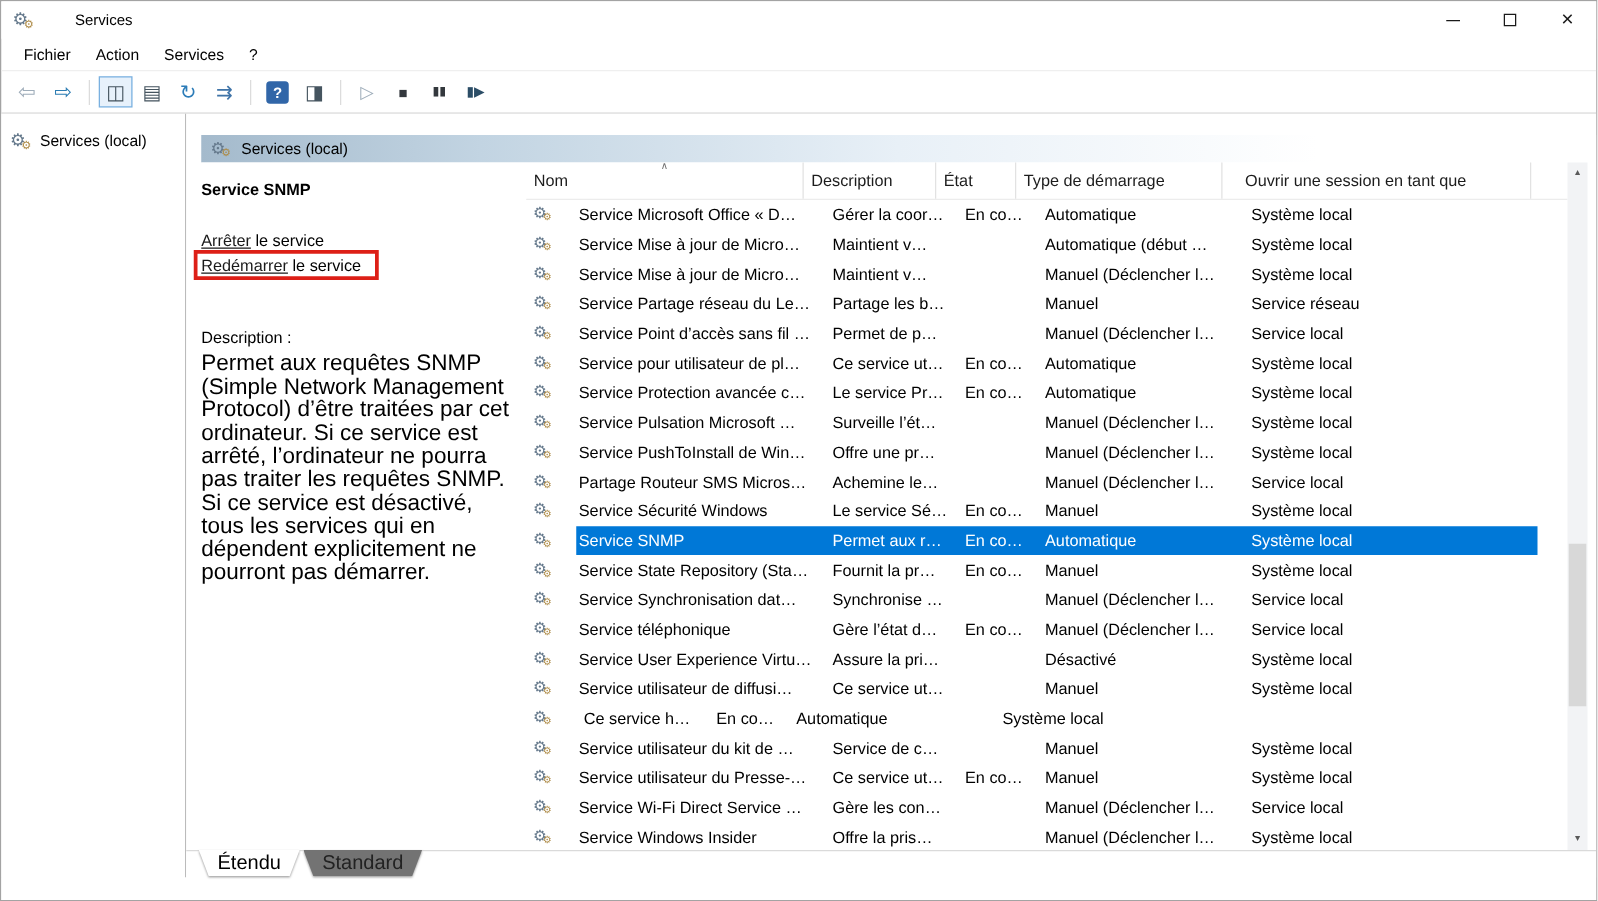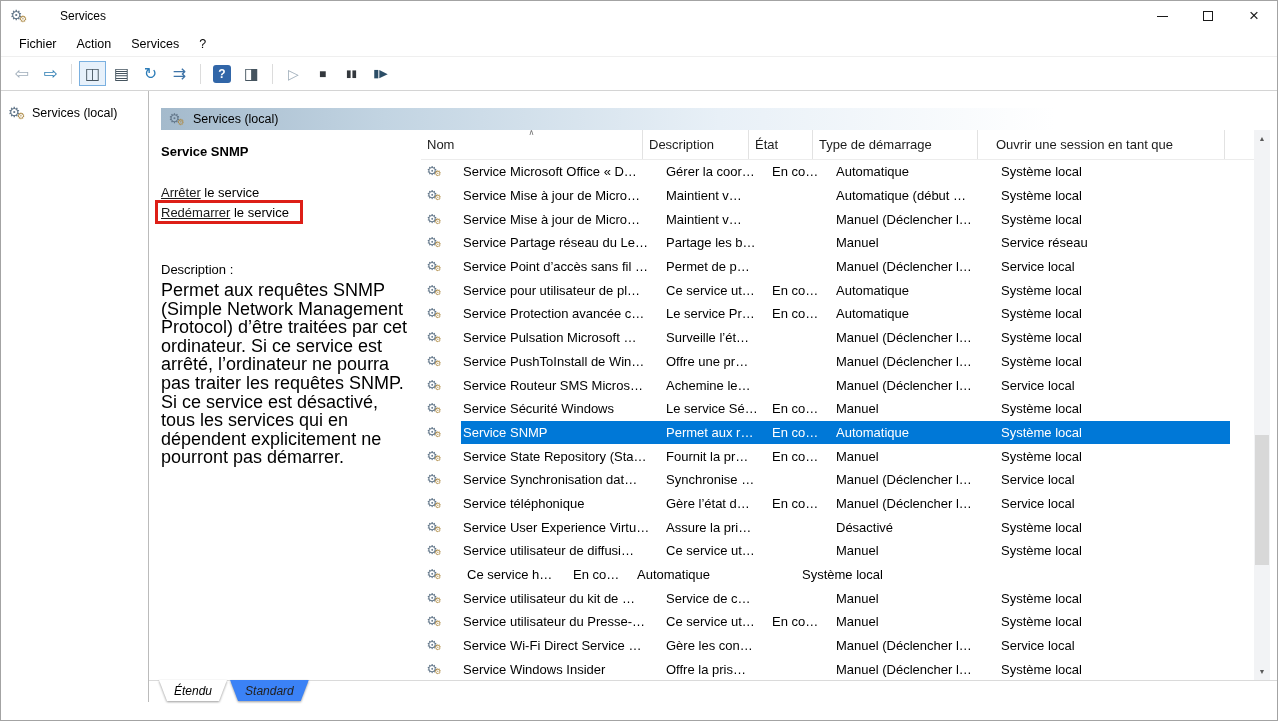--- a/index.html
+++ b/index.html
@@ -72,23 +72,23 @@
   .row.selected .row-main { background:#0078d7; color:#fff; }
 
   
   .scrollbar { flex:0 0 16px; width:16px; background:#f2f3f5; position:relative; margin-right:7px; display:flex; flex-direction:column; justify-content:space-between; align-items:center; }
   .sb-btn { height:17px; width:16px; display:flex; align-items:center; justify-content:center; font-size:7px; color:#5a5a5a; }
   .sb-thumb { position:absolute; left:1px; width:14px; top:305px; height:130px; background:#d8d8d8; }
 
   
   .tabstrip { height:22px; flex:0 0 22px; display:flex; padding-left:10px; border-top:1px solid #dadada; background:#fff; }
   .tab-wrap { filter:drop-shadow(0 1px 1px #9a9a9a); margin-right:3px; margin-top:-1px; display:inline-block; }
-  .tab { display:flex; align-items:center; justify-content:center; height:21px; padding:0 15px; background:#fff; font-size:12px;
-         clip-path:polygon(0 0,100% 0,calc(100% - 8px) 100%,8px 100%);font-style:italic; }
-  .tab.inactive { background:#3b82f6; color:#222; }
+  .tab { display:flex; align-items:center; justify-content:center; height:21px; padding:0 15px; background:#fff; font-size:16px;
+         clip-path:polygon(0 0,100% 0,calc(100% - 8px) 100%,8px 100%); }
+  .tab.inactive { background:#737373; color:#222; }
 
   .status-strip { height:18px; flex:0 0 18px; background:#fff; }
 </style>
 </head>
 <body>
 
 <div class="window">
 
   <div class="titlebar">
     <span class="gears app-icon"></span>
@@ -263,21 +263,21 @@
                   <span class="cell cn">Service PushToInstall de Win…</span>
                   <span class="cell c1">Offre une pr…</span>
                   <span class="cell c2"></span>
                   <span class="cell c3">Manuel (Déclencher l…</span>
                   <span class="cell c4">Système local</span>
                 </div>
               </div>
               <div class="row">
                 <span class="row-icon gears"></span>
                 <div class="row-main">
-                  <span class="cell cn">Service Routeur SMS Micros…</span>
+                  <span class="cell cn">Partage Routeur SMS Micros…</span>
                   <span class="cell c1">Achemine le…</span>
                   <span class="cell c2"></span>
                   <span class="cell c3">Manuel (Déclencher l…</span>
                   <span class="cell c4">Service local</span>
                 </div>
               </div>
               <div class="row">
                 <span class="row-icon gears"></span>
                 <div class="row-main">
                   <span class="cell cn">Service Sécurité Windows</span>

